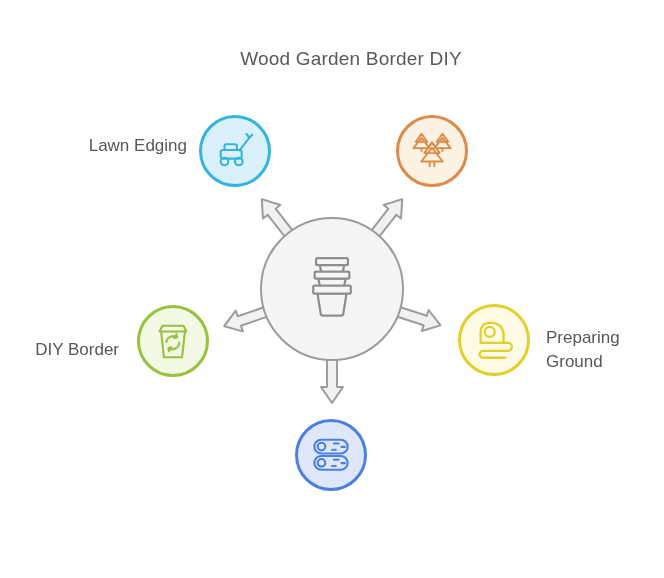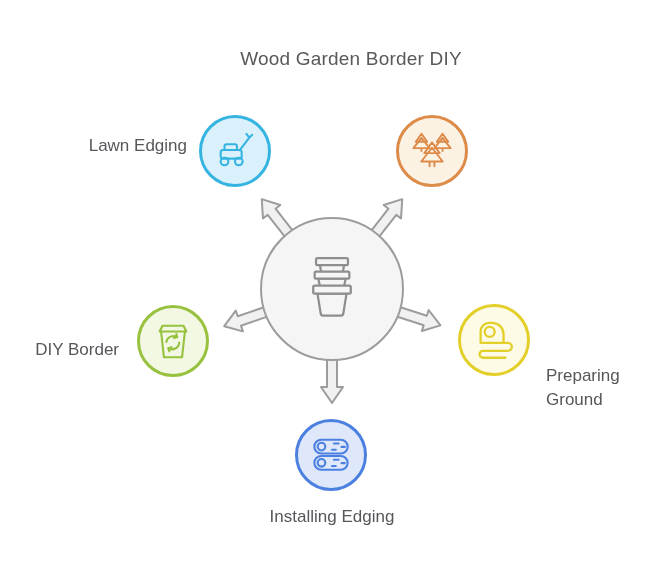--- a/index.html
+++ b/index.html
@@ -18,21 +18,21 @@
     background:#f5f5f5;z-index:2;display:flex;align-items:center;justify-content:center;
   }
   .node{
     position:absolute;width:72px;height:72px;box-sizing:border-box;
     border:3px solid;border-radius:50%;z-index:2;
     display:flex;align-items:center;justify-content:center;
   }
   .label{
     position:absolute;font-size:17px;line-height:24px;color:#55575a;z-index:3;white-space:nowrap;
   }
-  .label.wrap{white-space:normal;width:100px;margin-top:38px;}
+  .label.wrap{white-space:normal;width:100px;}
   .lbl-lawn{right:477px;top:134px;margin-left:20px;}
   .lbl-wood{left:481px;top:134px;}
   .lbl-diy{right:545px;top:338px;}
   .lbl-prep{left:546px;top:326px;}
   .lbl-install{left:0;width:100%;text-align:center;top:505px;white-space:nowrap;}
   svg{display:block;}
 </style>
 </head>
 <body>
 
@@ -114,15 +114,14 @@
       <g fill="none" stroke="currentColor" stroke-width="2.2" stroke-linecap="round" stroke-linejoin="round">
         <rect x="5.5" y="5" width="35" height="14.5" rx="7.25"></rect>
         <circle cx="13" cy="12.2" r="4"></circle>
         <path d="M26 9 h5 M24 15.5 h4 M34 12.5 h3.5"></path>
         <rect x="5.5" y="22" width="35" height="14.5" rx="7.25"></rect>
         <circle cx="13" cy="29.2" r="4"></circle>
         <path d="M26 26 h5 M24 32.5 h4 M34 29.5 h3.5"></path>
       </g>
     </svg>
   </div>
-  <div class="label lbl-install">Installing Edging</div>
 
 </div>
 
 </body></html>

